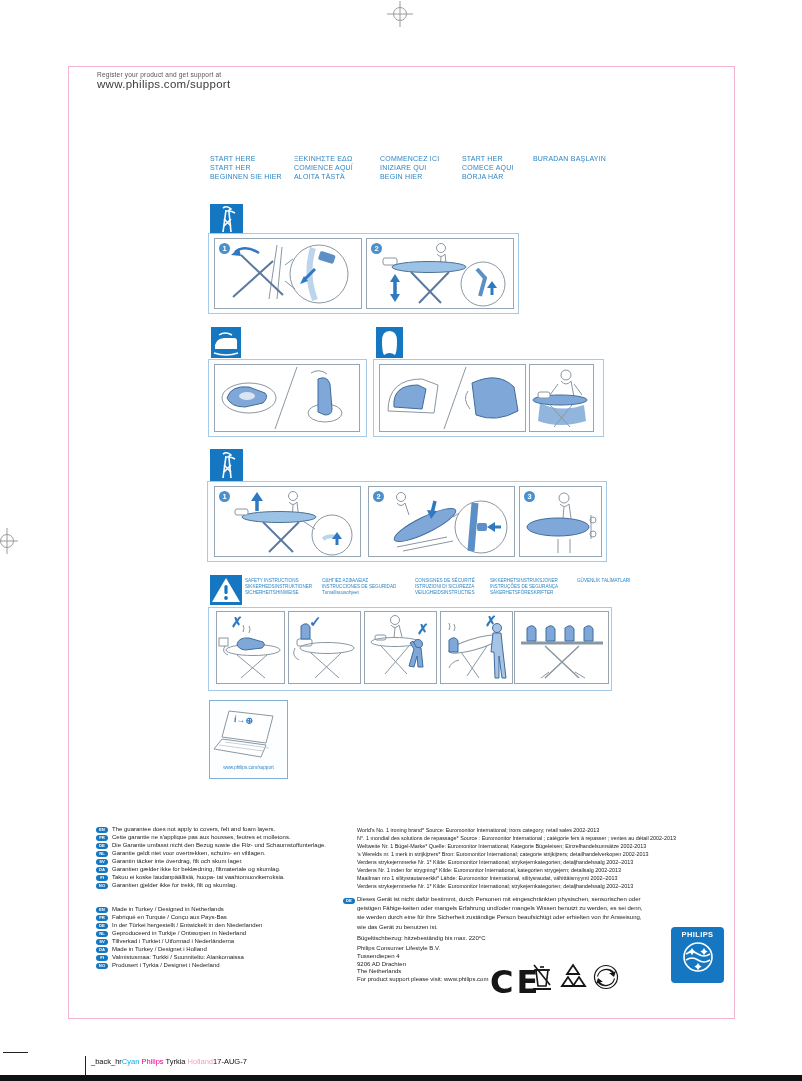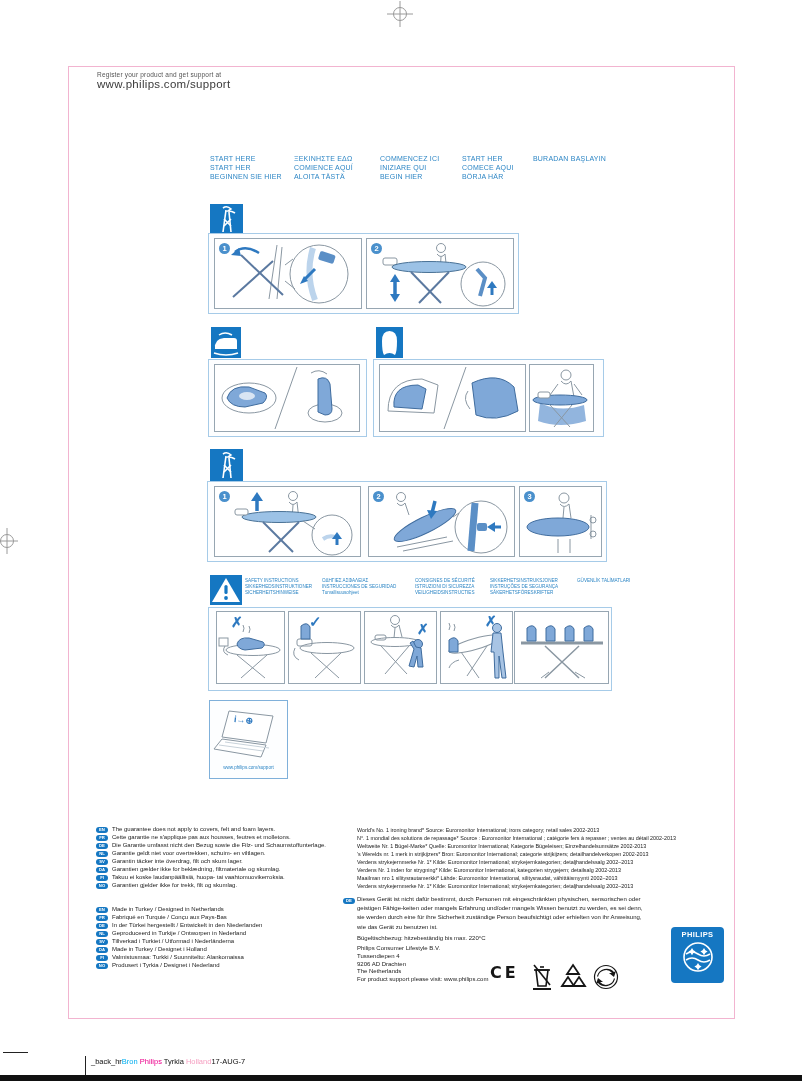--- a/index.html
+++ b/index.html
@@ -17,21 +17,21 @@
        background:#4a90cc;color:#fff;font-size:7.5px;line-height:11px;text-align:center;font-weight:bold}
   .shdr{color:#2d86c5;font-size:4.6px;line-height:6.2px;white-space:nowrap}
   .mark{position:absolute;color:#2e79c0;font-weight:bold;line-height:1}
   .note-row{display:flex;align-items:flex-start;height:8px}
   .badge{flex:0 0 auto;min-width:9px;padding:0 1.5px;height:6.4px;border-radius:3.5px;background:#1577c2;
          color:#fff;font-size:4.2px;line-height:6.6px;text-align:center;font-weight:bold;margin-right:4px;margin-top:.6px}
   .note-txt{font-size:6px;line-height:7.6px;color:#222;white-space:nowrap}
   .src{font-size:5.4px;line-height:8px;color:#222;white-space:nowrap}
   .de-line{font-size:6px;line-height:9.2px;color:#222;white-space:nowrap}
   .addr{font-size:6px;line-height:7.8px;color:#222}
-  .ce{font-size:16px;font-weight:bold;color:#161616;letter-spacing:3px;font-family:"DejaVu Sans",sans-serif}
+  .ce{font-size:32px;font-weight:bold;color:#161616;letter-spacing:3px;font-family:"DejaVu Sans",sans-serif}
   .philips-box{position:absolute;left:671px;top:927px;width:53px;height:56px;background:#1577c2;border-radius:4px;
                display:flex;flex-direction:column;align-items:center}
   .philips-word{color:#fff;font-size:7.5px;font-weight:bold;letter-spacing:.4px;margin-top:3px}
   .print-line{position:absolute;left:91px;top:1057px;font-size:7.5px;color:#111;white-space:nowrap}
   .pc{color:#00aeef}.pm{color:#ec008c}.pk{color:#111}.pp{color:#f59ec0}
   .bottom-bar{position:absolute;left:0;top:1075px;width:802px;height:6px;background:#111}
   svg{display:block}
 </style>
 </head>
 <body>
@@ -488,17 +488,17 @@
       <path d="M6 21 q6 -4 12 0 q6 4 12 0" stroke="#fff" fill="none" stroke-width="1.6"></path>
       <path d="M12 9 l1.4 2.2 2.2 1.4 -2.2 1.4 -1.4 2.2 -1.4 -2.2 -2.2 -1.4 2.2 -1.4 Z" fill="#fff"></path>
       <path d="M24 9 l1.4 2.2 2.2 1.4 -2.2 1.4 -1.4 2.2 -1.4 -2.2 -2.2 -1.4 2.2 -1.4 Z" fill="#fff"></path>
       <path d="M18 24 l1.4 2.2 2.2 1.4 -2.2 1.4 -1.4 2.2 -1.4 -2.2 -2.2 -1.4 2.2 -1.4 Z" fill="#fff"></path>
     </svg>
   </div>
 
   <div class="abs" style="left:3px;top:1052px;width:25px;height:1px;background:#222"></div>
   <div class="abs" style="left:85px;top:1056px;width:1px;height:20px;background:#222"></div>
   <div class="print-line">
-    <span class="pk">_back_hr</span><span class="pc">Bron</span><span class="pm"> Philips</span><span class="pk"> Tyrkia</span><span class="pp"> Holland</span><span class="pk">17-AUG-7</span>
+    <span class="pk">_back_hr</span><span class="pc">Cyan</span><span class="pm"> Philips</span><span class="pk"> Tyrkia</span><span class="pp"> Holland</span><span class="pk">17-AUG-7</span>
   </div>
   <div class="bottom-bar"></div>
 
 </div>
 
 </body></html>

